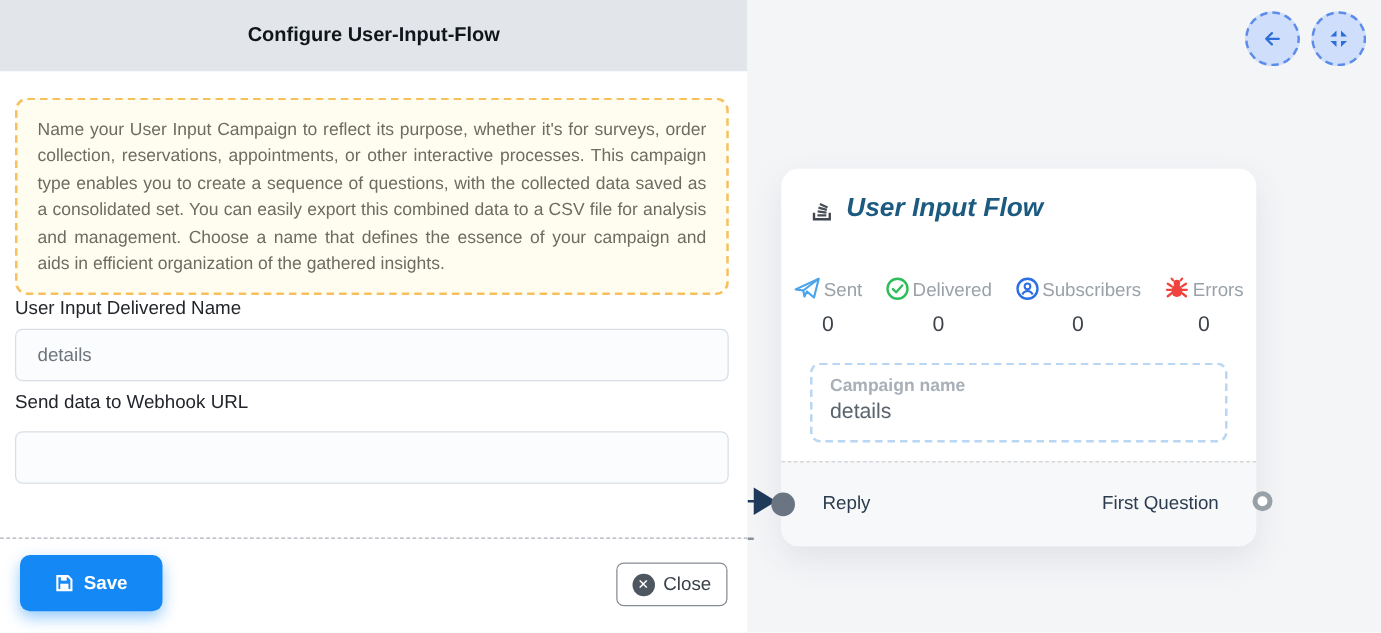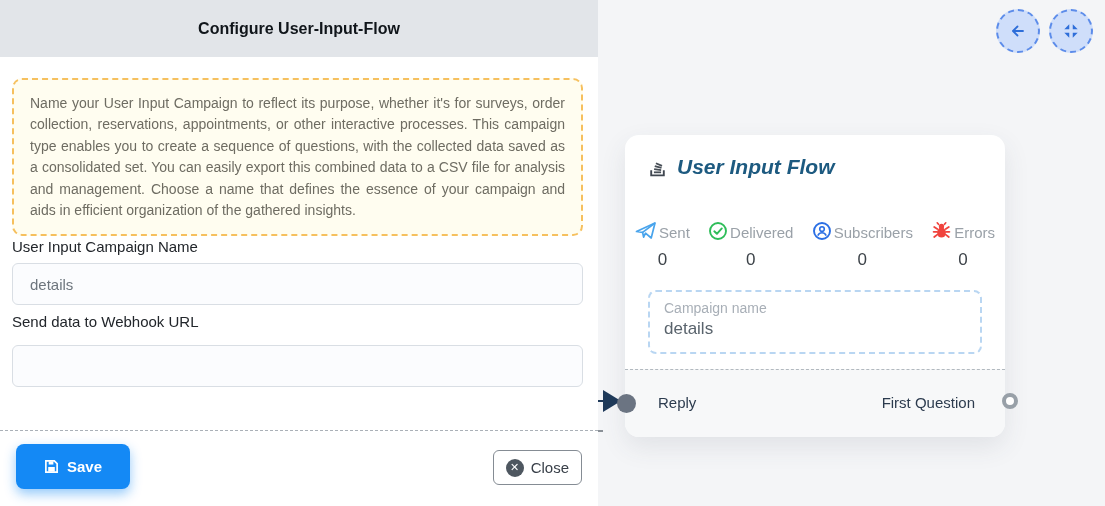--- a/index.html
+++ b/index.html
@@ -55,21 +55,21 @@
   .card-title { font-size:21px; font-weight:bold; color:#1d5a80;font-style:italic; }
 
   .stats-row { position:absolute; left:10px; right:10px; top:86px; display:flex; justify-content:space-between; }
   .stat { display:flex; flex-direction:column; align-items:center; }
   .stat-top { display:flex; align-items:flex-end; gap:2px; }
   .stat-label { font-size:15px; color:#9aa1a8; }
   .stat-value { margin-top:9px; font-size:17px; color:#3d4349; }
 
   .campaign-box { position:absolute; left:23px; right:23px; top:155px; height:64px;
     border:2px dashed #b9d6f2; border-radius:8px; padding:8px 14px; }
-  .campaign-label { font-size:14px; font-weight:normal; color:#a8afb7; }
+  .campaign-label { font-size:14px; font-weight:bold; color:#a8afb7; }
   .campaign-value { margin-top:3px; font-size:17px; color:#59636c; }
 
   .card-footer { position:absolute; left:0; right:0; bottom:0; height:68px;
     background:#f7f8f9; border-top:1px dashed #b2b9bf; border-radius:0 0 14px 14px; }
   .reply-label { position:absolute; left:33px; top:24px; font-size:15px; color:#2c3b4e; }
   .handle-target { position:absolute; left:-8px; top:24px; width:19px; height:19px;
     border-radius:50%; background:#6b7482; }
   .fq-label { position:absolute; right:30px; top:24px; font-size:15px; color:#2c3b4e; }
   .handle-source { position:absolute; right:-13px; top:23px; width:16px; height:16px;
     border-radius:50%; background:#ffffff; border:4px solid #98a0a8; }
@@ -79,21 +79,21 @@
 </head>
 <body>
 
 <div class="left-panel">
   <div class="panel-header">
     <div class="panel-title">Configure User-Input-Flow</div>
   </div>
 
   <div class="info-box">Name your User Input Campaign to reflect its purpose, whether it's for surveys, order collection, reservations, appointments, or other interactive processes. This campaign type enables you to create a sequence of questions, with the collected data saved as a consolidated set. You can easily export this combined data to a CSV file for analysis and management. Choose a name that defines the essence of your campaign and aids in efficient organization of the gathered insights.</div>
 
-  <div class="field-label lbl-1">User Input Campaign Name</div>
+  <div class="field-label lbl-1">User Input Delivered Name</div>
   <input class="text-input inp-1" type="text" value="details" style="">
 
   <div class="field-label lbl-2">Send data to Webhook URL</div>
   <input class="text-input inp-2" type="text" value="" style="">
 
   <div class="footer-divider"></div>
 
   <button class="save-btn">
     <span style="display:flex;">
       <svg width="15" height="15" viewBox="0 0 16 16">

